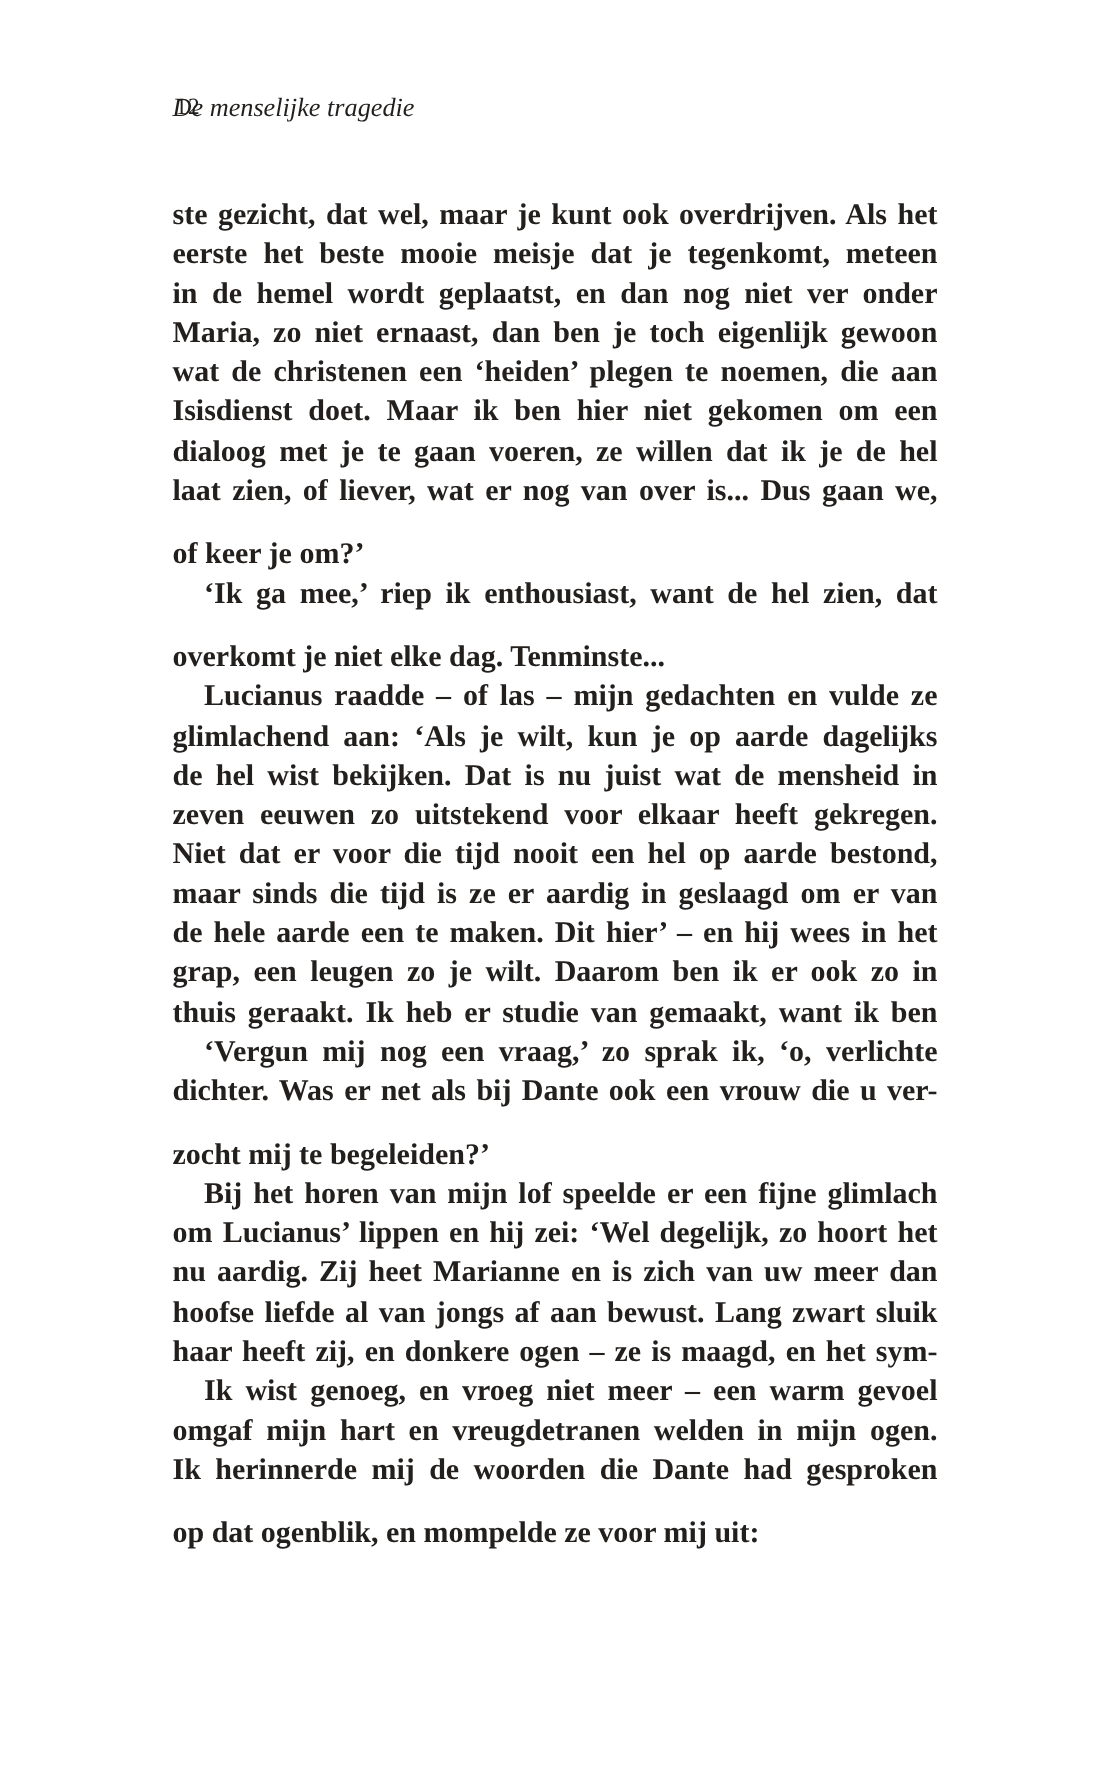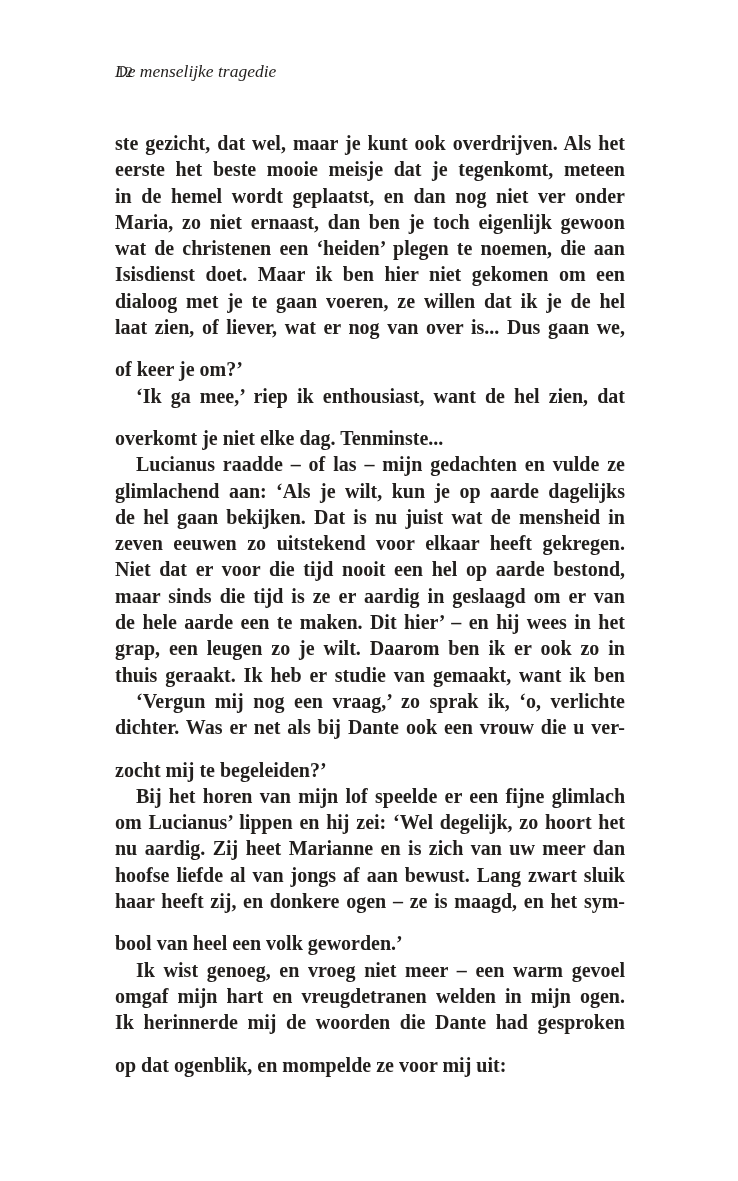--- a/index.html
+++ b/index.html
@@ -80,40 +80,39 @@
         <div class="line">laat zien, of liever, wat er nog van over is... Dus gaan we,</div>
         <div class="line last">of keer je om?’</div>
       </div>
       <div class="para indent">
         <div class="line">‘Ik ga mee,’ riep ik enthousiast, want de hel zien, dat</div>
         <div class="line last">overkomt je niet elke dag. Tenminste...</div>
       </div>
       <div class="para indent">
         <div class="line">Lucianus raadde – of las – mijn gedachten en vulde ze</div>
         <div class="line">glimlachend aan: ‘Als je wilt, kun je op aarde dagelijks</div>
-        <div class="line">de hel gaan bekijken. Dat is nu juist wat de mensheid in</div>
+        <div class="line">de hel wist bekijken. Dat is nu juist wat de mensheid in</div>
         <div class="line">zeven eeuwen zo uitstekend voor elkaar heeft gekregen.</div>
         <div class="line">Niet dat er voor die tijd nooit een hel op aarde bestond,</div>
         <div class="line">maar sinds die tijd is ze er aardig in geslaagd om er van</div>
         <div class="line">de hele aarde een te maken. Dit hier’ – en hij wees in het</div>
         <div class="line">grap, een leugen zo je wilt. Daarom ben ik er ook zo in</div>
         <div class="line">thuis geraakt. Ik heb er studie van gemaakt, want ik ben</div>
       </div>
       <div class="para indent">
         <div class="line">‘Vergun mij nog een vraag,’ zo sprak ik, ‘o, verlichte</div>
         <div class="line">dichter. Was er net als bij Dante ook een vrouw die u ver-</div>
         <div class="line last">zocht mij te begeleiden?’</div>
       </div>
       <div class="para indent">
         <div class="line">Bij het horen van mijn lof speelde er een fijne glimlach</div>
         <div class="line">om Lucianus’ lippen en hij zei: ‘Wel degelijk, zo hoort het</div>
         <div class="line">nu aardig. Zij heet Marianne en is zich van uw meer dan</div>
         <div class="line">hoofse liefde al van jongs af aan bewust. Lang zwart sluik</div>
         <div class="line">haar heeft zij, en donkere ogen – ze is maagd, en het sym-</div>
-        <div class="line last">bool van heel een volk geworden.’</div>
       </div>
       <div class="para indent">
         <div class="line">Ik wist genoeg, en vroeg niet meer – een warm gevoel</div>
         <div class="line">omgaf mijn hart en vreugdetranen welden in mijn ogen.</div>
         <div class="line">Ik herinnerde mij de woorden die Dante had gesproken</div>
         <div class="line last">op dat ogenblik, en mompelde ze voor mij uit:</div>
       </div>
     </div>
 </div>
 

